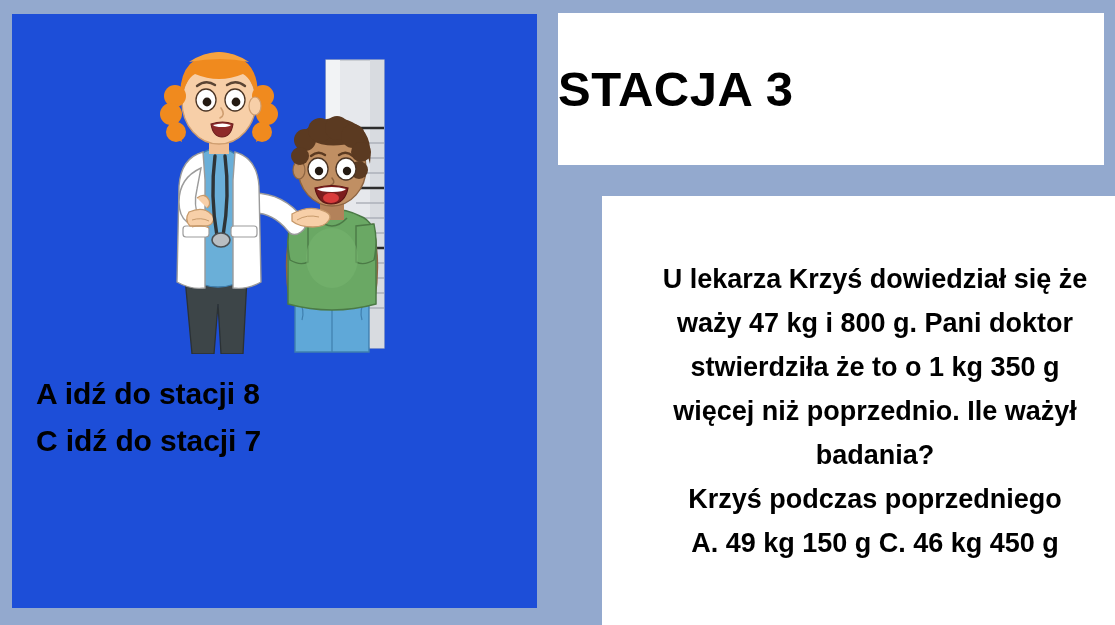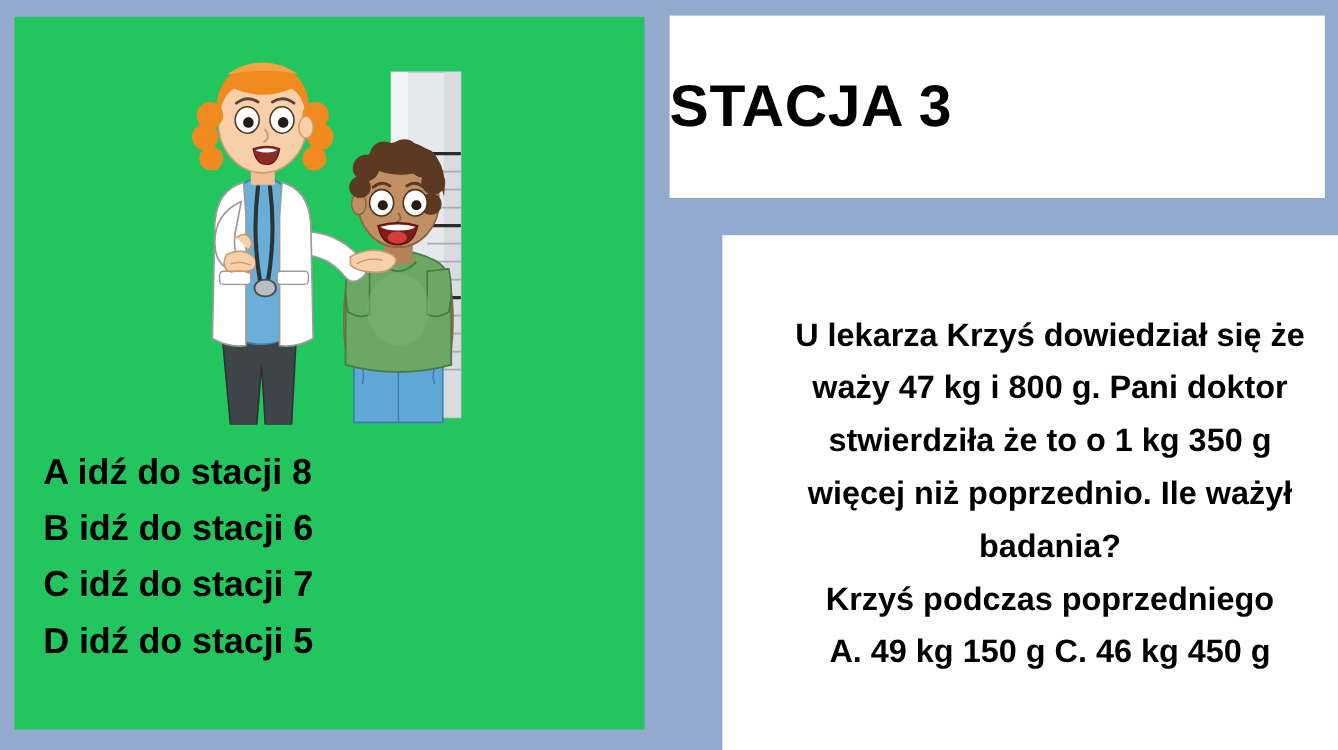--- a/index.html
+++ b/index.html
@@ -10,21 +10,21 @@
   }
   body { background: #93a9ce; position: relative; }
 
   .slide { position: absolute; inset: 0; }
 
   
   .left-panel {
     position: absolute;
     left: 12px; top: 14px;
     width: 525px; height: 594px;
-    background: #22c55e;
+    background: #1d4ed8;
   }
 
   .illustration {
     position: absolute;
     left: 133px; top: 14px;
     width: 252px; height: 326px;
     overflow: hidden;
   }
   .illustration svg { display: block; width: 100%; height: 100%; }
 
@@ -220,23 +220,21 @@
           <path d="M66 96 q12 -4 22 0 q-2 13 -11 13 q-9 0 -11 -13 z" fill="#8d2a2a" stroke="#6a1d1d" stroke-width="1.1"></path>
           <path d="M68 97 q10 -3 18 0 q-2 2 -9 2 q-7 0 -9 -2 z" fill="#ffffff"></path>
 
           <ellipse cx="110" cy="78" rx="6" ry="9" fill="#f7cfa8" stroke="#cf9e70" stroke-width="1.2"></ellipse>
         </g>
       </svg>
     </div>
 
     <div class="answer-list">
       <div class="answer-line">A idź do stacji 8</div>
-      <div class="answer-line">B idź do stacji 6</div>
       <div class="answer-line">C idź do stacji 7</div>
-      <div class="answer-line">D idź do stacji 5</div>
     </div>
   </div>
 
   <div class="title-box">
     <div class="title-text">STACJA 3</div>
   </div>
 
   <div class="question-box">
     <div class="q-line">U lekarza Krzyś dowiedział się że</div>
     <div class="q-line">waży 47 kg i 800 g. Pani doktor</div>

